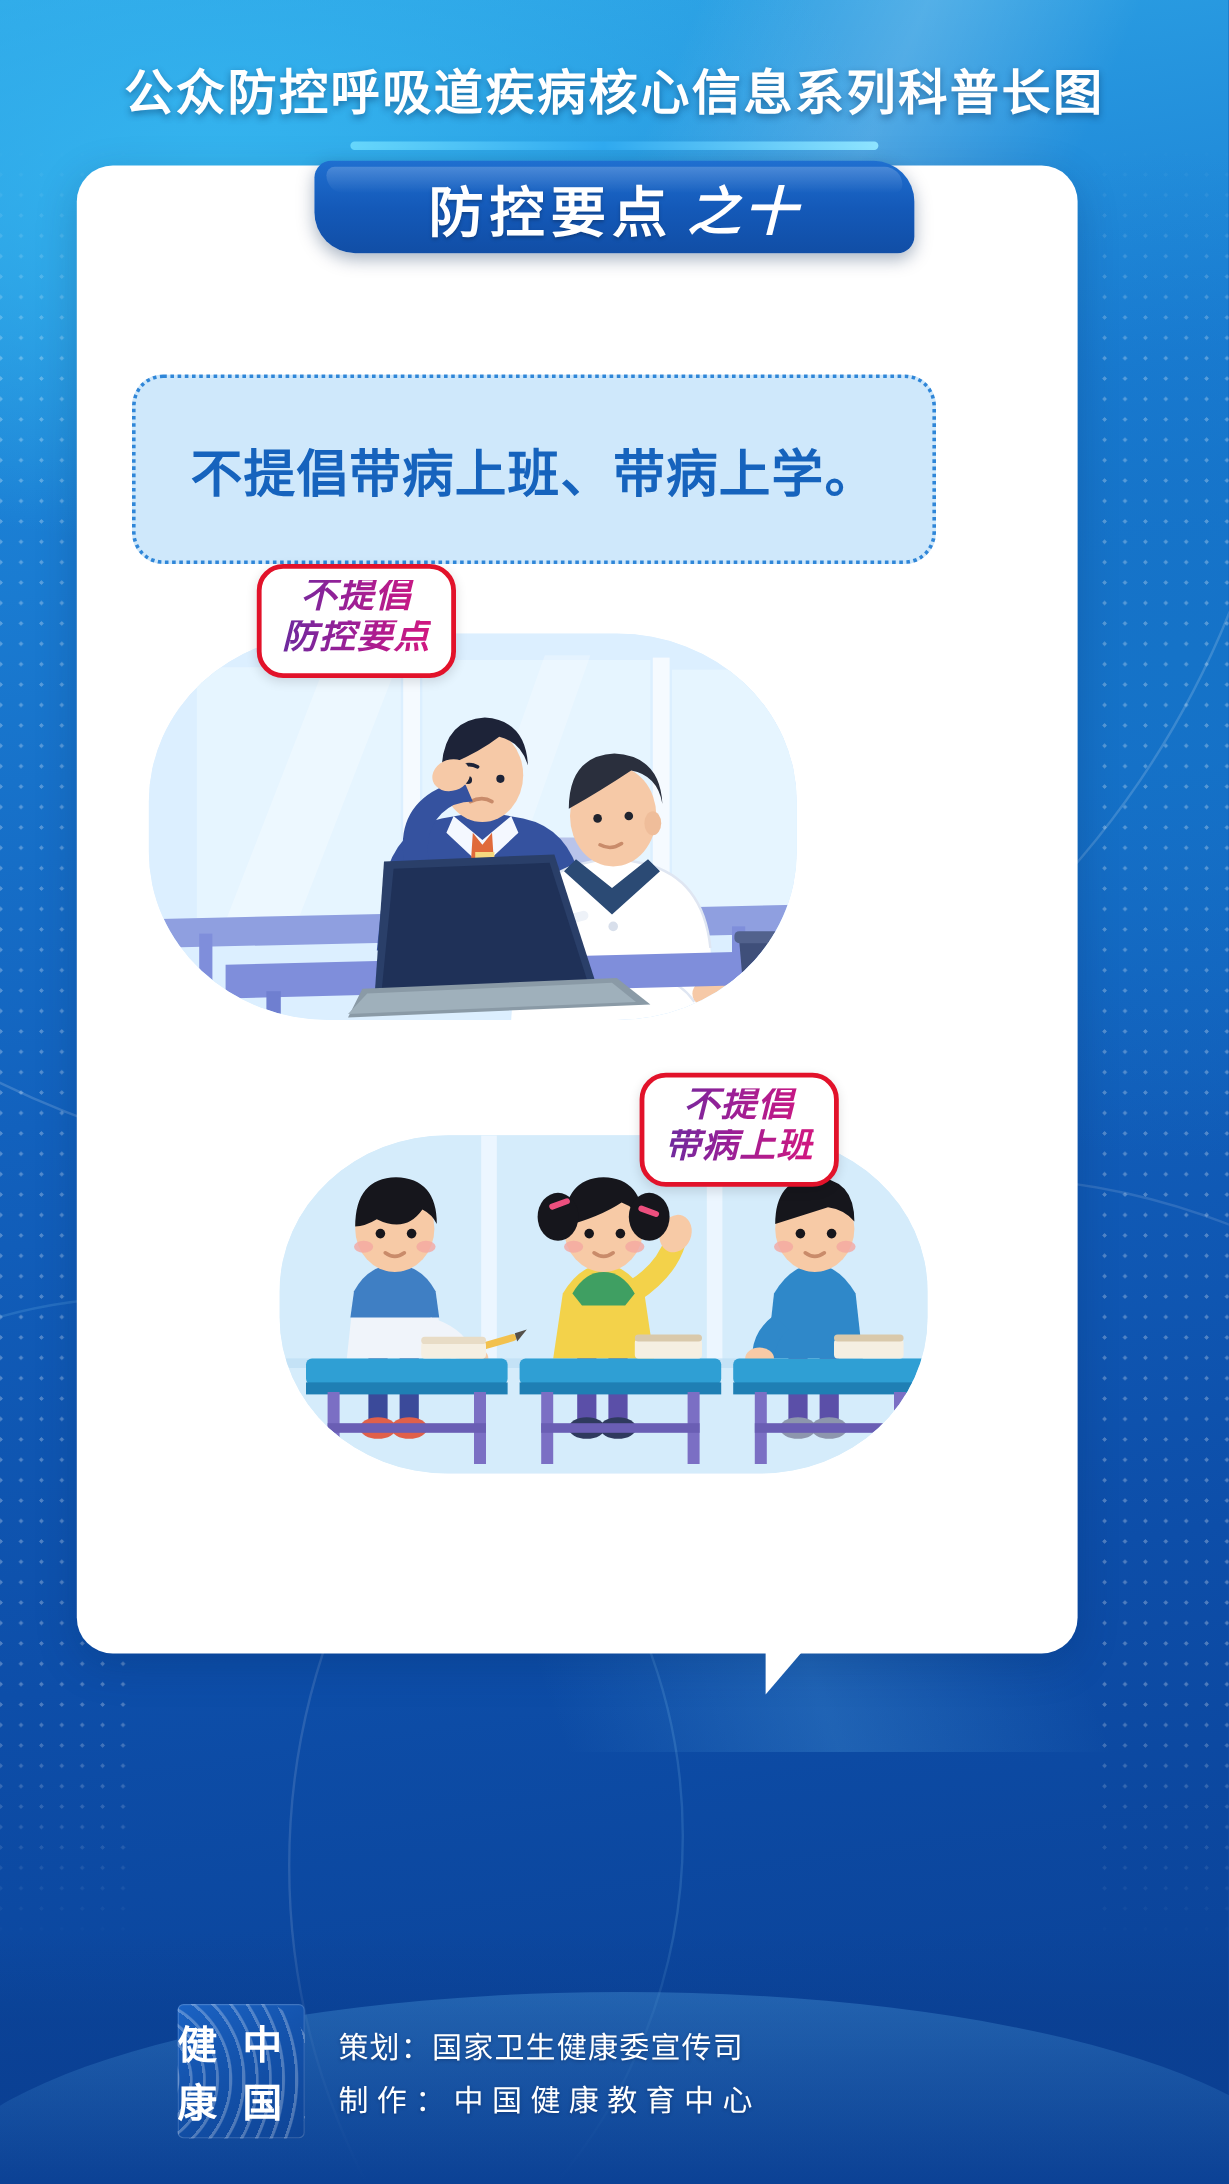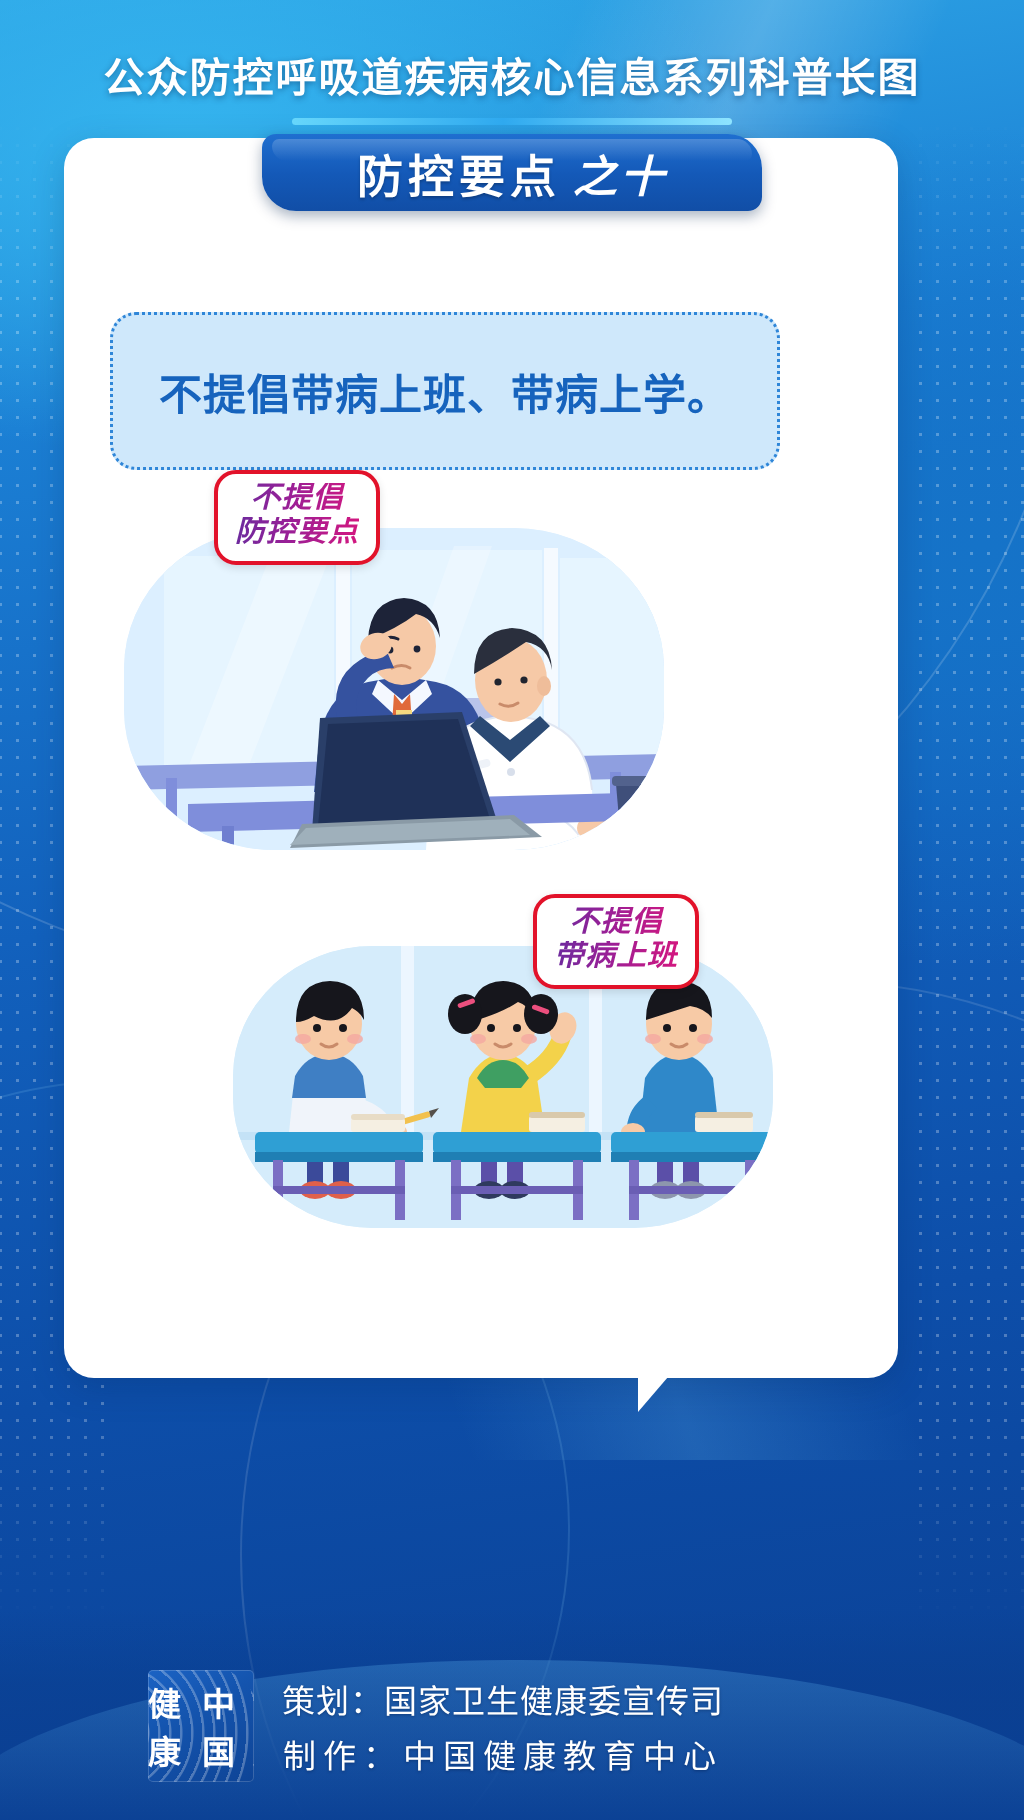--- a/index.html
+++ b/index.html
@@ -167,25 +167,24 @@
         rgba(255,255,255,.26) 0px, rgba(255,255,255,.26) 2px,
         rgba(255,255,255,0) 3px, rgba(255,255,255,0) 11px);
   }
   .logo-line{
     position:relative; z-index:2;
     font-size:33px; font-weight:bold; color:#ffffff; letter-spacing:1px;
     font-family:"DejaVu Sans","Liberation Sans",sans-serif;
   }
   .credits{ display:flex; flex-direction:column; gap:7px; }
   .credit{
-    font-size:33px; color:#ffffff; letter-spacing:1px;
-    font-family:Liberation Sans, sans-serif;
+    font-size:25px; color:#ffffff; letter-spacing:1px;
+    font-family:Liberation Mono, monospace;
     text-shadow:0 1px 3px rgba(0,22,60,.4);
     white-space:nowrap;
-    text-align:center;
   }
   .credit-2{ letter-spacing:7px; }
 </style>
 </head>
 <body>
 
 <div id="poster">
 
   <div class="bg-base"></div>
   <div class="bg-sheen"></div>

